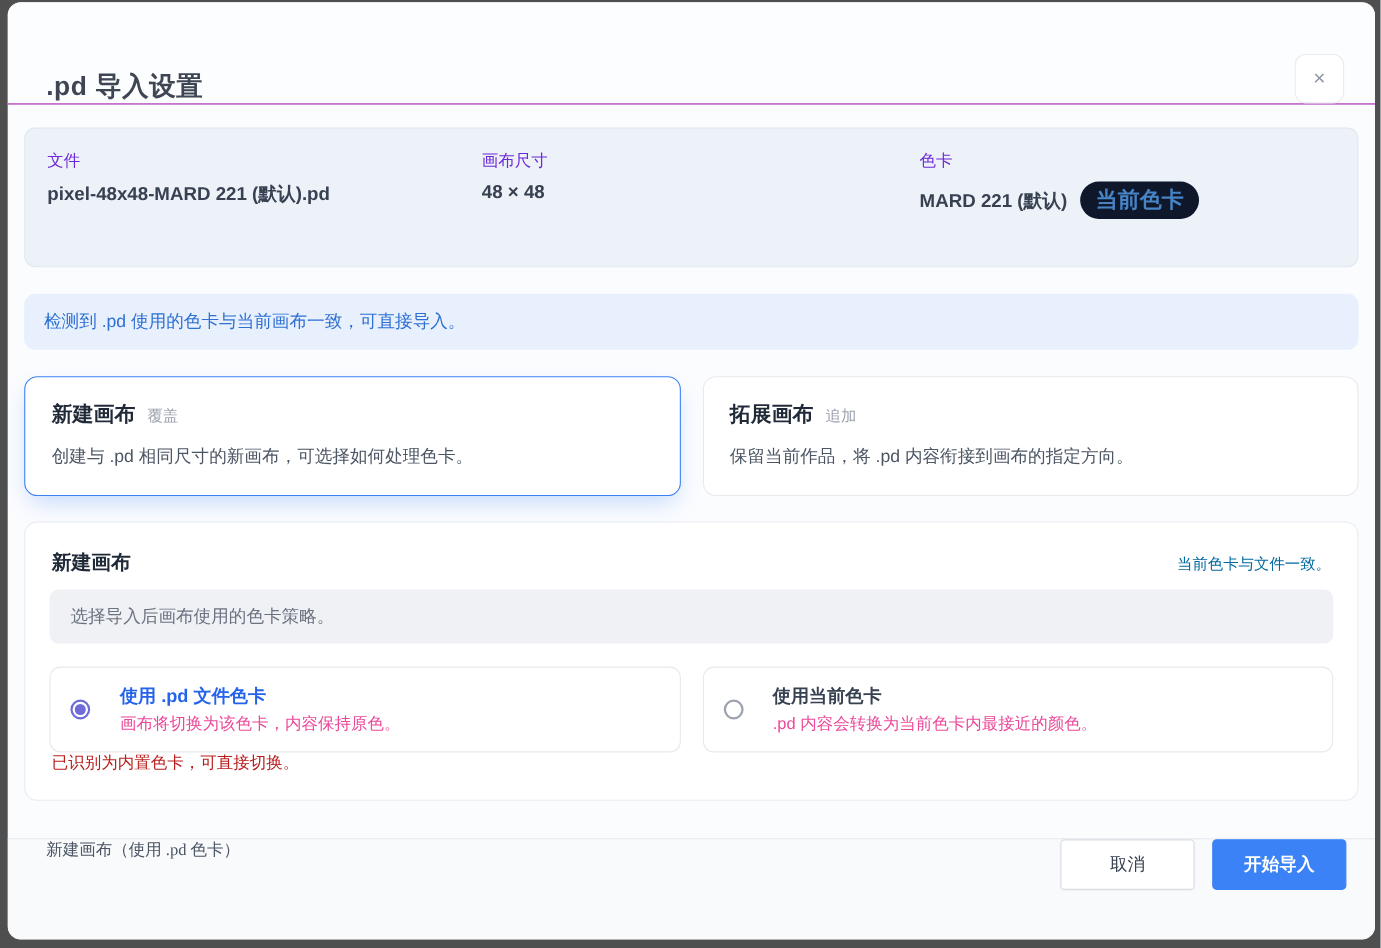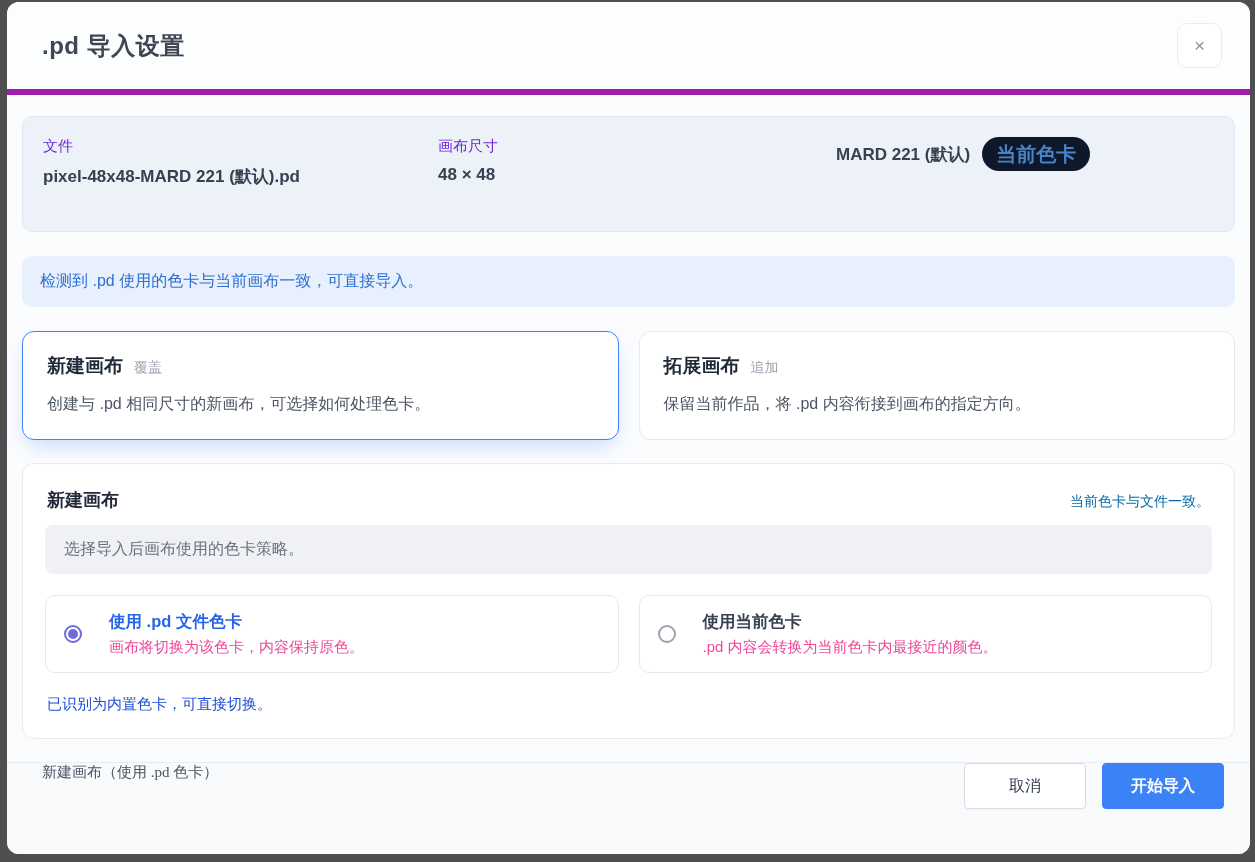--- a/index.html
+++ b/index.html
@@ -17,24 +17,24 @@
     border-radius: 12px;
     display: flex;
     flex-direction: column;
     overflow: hidden;
   }
   
   .dlg-header {
     height: 93px;
     flex: 0 0 93px;
     display: flex;
-    align-items: center;
+    align-items: flex-end;
     justify-content: space-between;
     padding: 0 28px 0 35px;
-    border-bottom: 6px solid #a21caf;
+    border-bottom: 1px solid #a21caf;
     background: #fcfdfe;
   }
   .dlg-title {
     font-size: 24px;
     font-weight: bold;
     color: #3f4653;
     letter-spacing: 0.5px;
   }
   .close-btn {
     width: 45px; height: 45px;
@@ -195,23 +195,22 @@
     font-weight: bold;
     color: #374151;
   }
   .option-card.selected .option-title { color: #2563eb; }
   .option-desc {
     margin-top: 5px;
     font-size: 15px;
     color: #ec4899;
   }
   .footnote {
-    margin-top: 22px;
     font-size: 15px;
-    color: #1d4ed8;
+    color: #b91c1c;
     padding: 0 2px;
   }
   
   .dlg-footer {
     flex: 0 0 92px;
     background: #f8fafc;
     border-top: 1px solid #e8ebef;
     display: flex;
     justify-content: space-between;
     padding: 0 26px 16px 35px;
@@ -261,20 +260,21 @@
     <div class="info-bar">
       <div>
         <div class="info-label">文件</div>
         <div class="info-value">pixel-48x48-MARD 221 (默认).pd</div>
       </div>
       <div>
         <div class="info-label">画布尺寸</div>
         <div class="info-value">48 × 48</div>
       </div>
       <div>
+        <div class="info-label">色卡</div>
         <div class="info-value">
           <span>MARD 221 (默认)</span>
           <span class="badge">当前色卡</span>
         </div>
       </div>
     </div>
 
     <div class="notice">
       <span>检测到 .pd 使用的色卡与当前画布一致，可直接导入。</span>
     </div>

